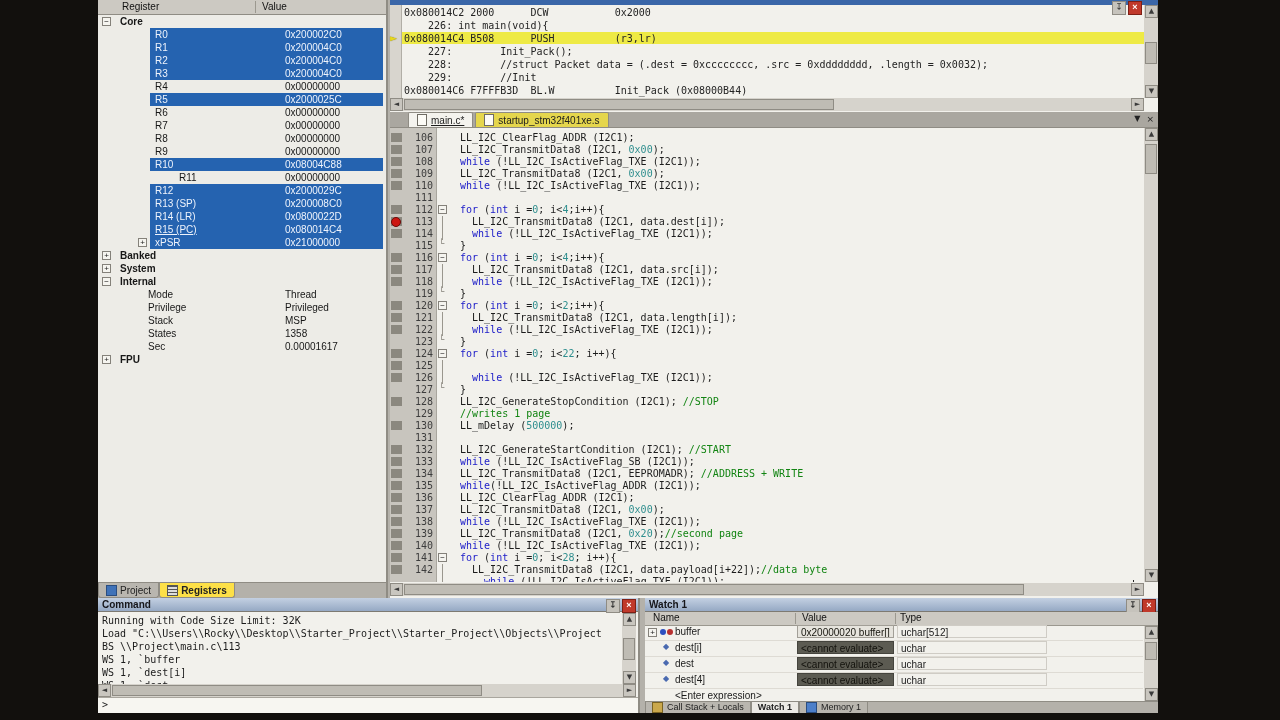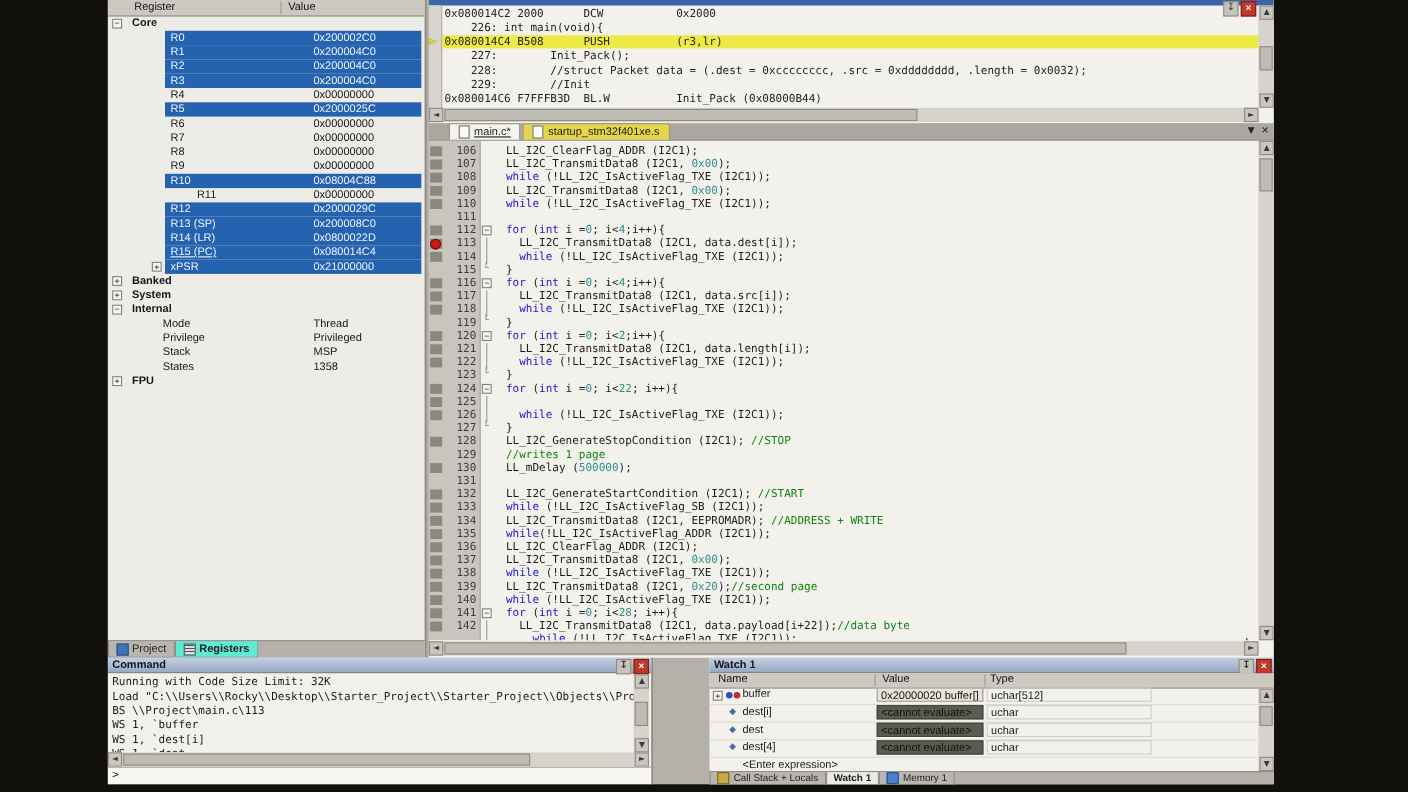--- a/index.html
+++ b/index.html
@@ -35,21 +35,21 @@
   .reg-label{position:absolute;top:0;color:#171717;z-index:1;line-height:13px;}
   .reg-label.b{font-weight:bold;}
   .reg-value{position:absolute;left:187px;top:0;color:#171717;z-index:1;line-height:13px;}
   .sel .reg-label,.sel .reg-value{color:#eef3fc;}
   .expbox{position:absolute;top:2px;width:9px;height:9px;background:#f5f4ef;border:1px solid #84817a;
       font-size:8px;line-height:7px;text-align:center;color:#222;z-index:2;box-sizing:border-box;}
   .bl-tabs{position:absolute;left:0;bottom:0;height:15px;right:0;background:#b4b1aa;display:flex;
       border-top:1px solid #8f8c84;font-size:10px;}
   .bltab{display:flex;align-items:center;gap:3px;padding:0 7px;border:1px solid #8f8c84;border-top:none;
       background:#b9b6af;color:#222;border-radius:0 0 3px 3px;}
-  .bltab.active{background:#5eead4;font-weight:bold;justify-content:flex-end;}
+  .bltab.active{background:#fde047;font-weight:bold;justify-content:flex-end;}
   .ticon{width:9px;height:9px;display:inline-block;}
   .ticon.project{background:#3f72b8;border:1px solid #2a4d80;}
   .ticon.regs{background:repeating-linear-gradient(#555 0 1px,#ddd 1px 3px);border:1px solid #555;}
   
   .disasm{position:absolute;left:292px;top:0;width:768px;height:112px;background:#f2f1ec;}
   .d-top{position:absolute;left:0;top:0;right:0;height:5px;background:#3a66a8;}
   .d-margin{position:absolute;left:0;top:5px;width:11px;bottom:14px;background:#d8d5ce;border-right:1px solid #b1aea6;}
   #d-lines{position:absolute;left:0;top:6px;right:14px;height:70px;font-size:10px;line-height:13px;color:#232323;}
   .d-row{position:relative;height:13px;white-space:pre;}
   .d-row .d-text{position:absolute;left:14px;z-index:1;}
@@ -77,21 +77,21 @@
       border:1px solid #6e0b08;box-sizing:border-box;z-index:2;}
   .lno{position:absolute;left:13px;width:30px;text-align:right;color:#3d3d3d;font-family:"DejaVu Sans Mono",monospace;}
   .foldbox{position:absolute;left:48px;top:1px;width:9px;height:9px;background:#f5f4ef;border:1px solid #84817a;
       font-size:8px;line-height:7px;text-align:center;color:#222;box-sizing:border-box;}
   .foldline{position:absolute;left:52px;top:0;bottom:0;width:1px;background:#9a978e;}
   .foldend{position:absolute;left:49px;top:-2px;color:#85827a;font-size:9px;font-family:"DejaVu Sans Mono",monospace;}
   .ctext{position:absolute;left:70px;white-space:pre;font-family:"DejaVu Sans Mono",monospace;}
   .s-t{color:#1c1c1c;} .s-k{color:#1a1ac8;} .s-n{color:#2e8e8e;} .s-c{color:#128412;}
   .caret{position:absolute;left:743px;top:452px;width:1px;height:11px;background:#222;}
   
-  .command{position:absolute;left:0;top:598px;width:496px;height:115px;background:#f2f1ec;border-right:2px solid #8f8c84;box-sizing:border-box;}
+  .command{position:absolute;left:0;top:598px;width:542px;height:115px;background:#f2f1ec;border-right:2px solid #8f8c84;box-sizing:border-box;}
   #cmd-lines{position:absolute;left:0;top:16px;right:16px;height:70px;overflow:hidden;
      font-size:10px;line-height:13px;color:#1b1b1b;}
   .cmd-line{white-space:pre;padding-left:4px;font-family:"DejaVu Sans Mono",monospace;}
   .cmd-prompt{position:absolute;left:0;right:0;bottom:0;height:15px;background:#f7f6f1;border-top:1px solid #a9a69e;
      font-size:10px;line-height:14px;padding-left:4px;font-family:"DejaVu Sans Mono",monospace;color:#1b1b1b;}
   
   .watch{position:absolute;left:547px;top:598px;width:513px;height:115px;background:#f2f1ec;}
   .w-header{position:absolute;left:0;top:14px;right:0;height:13px;background:#ccc9c2;border-bottom:1px solid #9b988f;
      font-size:10px;color:#111;}
   .w-header .c1{position:absolute;left:8px;top:0;} .w-header .c2{position:absolute;left:157px;top:0;}
@@ -223,20 +223,24 @@
         </div>
         <div class="reg-row">
           <span class="reg-label" style="left: 50px;">Stack</span>
           <span class="reg-value">MSP</span>
         </div>
         <div class="reg-row">
           <span class="reg-label" style="left: 50px;">States</span>
           <span class="reg-value">1358</span>
         </div>
         <div class="reg-row">
+          <span class="reg-label" style="left: 50px;">Sec</span>
+          <span class="reg-value">0.00001617</span>
+        </div>
+        <div class="reg-row">
           <span class="expbox" style="left: 4px;">+</span>
           <span class="reg-label b" style="left: 22px;">FPU</span>
         </div>
       </div>
     <div class="bl-tabs">
       <div class="bltab">
         <span class="ticon project"></span>
         <span>Project</span>
       </div>
       <div class="bltab active">

